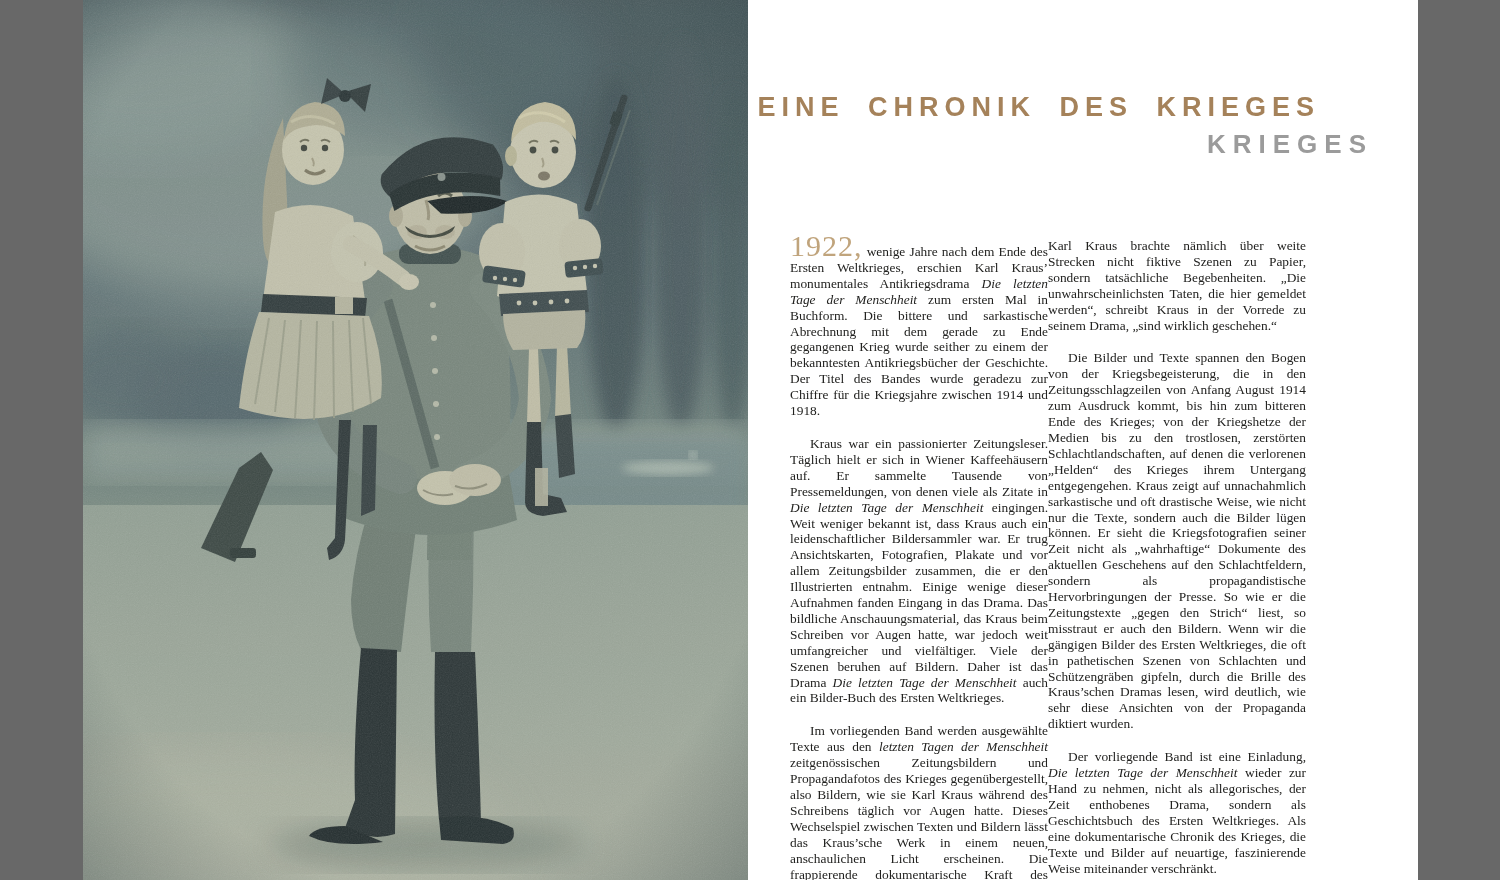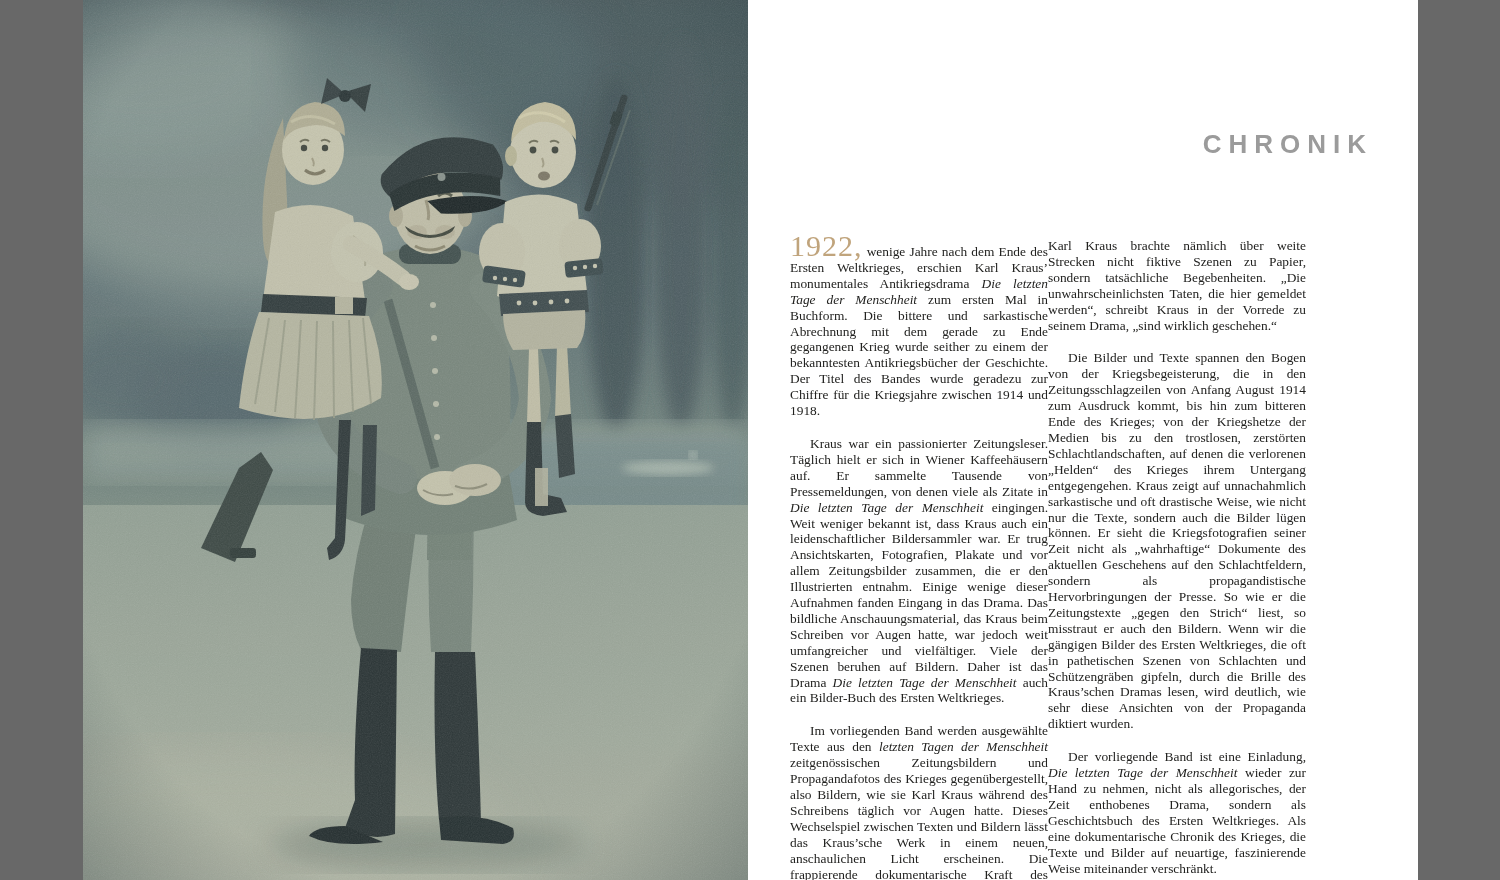--- a/index.html
+++ b/index.html
@@ -273,21 +273,22 @@
         <path d="M 340 490 q 14 8 30 4 M 372 486 q 16 6 32 -2" stroke="#8f8c78" stroke-width="2" fill="none"></path>
       </g>
 
       <rect x="0" y="0" width="665" height="880" fill="#8fa49e" opacity="0.07"></rect>
       <rect x="0" y="0" width="665" height="880" fill="url(#vg)"></rect>
       <rect x="0" y="0" width="665" height="880" filter="url(#grainF)" opacity="0.15"></rect>
     </svg>
   </div>
 
   <div class="text-page">
-    <div class="chapter-subtitle">CHRONIK</div>
+    <div class="chapter-title">EINE CHRONIK DES KRIEGES</div>
+    <div class="chapter-subtitle">KRIEGES</div>
 
     <div class="columns">
       <div class="col">
         <p><span class="dropcap">1922,</span><span><span> wenige Jahre nach dem Ende des Ersten Weltkrieges, erschien Karl Kraus’ monumentales Antikriegsdrama </span><em>Die letzten Tage der Menschheit</em><span> zum ersten Mal in Buchform. Die bittere und sarkastische Abrechnung mit dem gerade zu Ende gegangenen Krieg wurde seither zu einem der bekanntesten Antikriegsbücher der Geschichte. Der Titel des Bandes wurde geradezu zur Chiffre für die Kriegsjahre zwischen 1914 und 1918.</span></span></p>
         <p class="indent"><span><span>Kraus war ein passionierter Zeitungsleser. Täglich hielt er sich in Wiener Kaffeehäusern auf. Er sammelte Tausende von Pressemeldungen, von denen viele als Zitate in </span><em>Die letzten Tage der Menschheit</em><span> eingingen. Weit weniger bekannt ist, dass Kraus auch ein leidenschaftlicher Bildersammler war. Er trug Ansichtskarten, Fotografien, Plakate und vor allem Zeitungsbilder zusammen, die er den Illustrierten entnahm. Einige wenige dieser Aufnahmen fanden Eingang in das Drama. Das bildliche Anschauungsmaterial, das Kraus beim Schreiben vor Augen hatte, war jedoch weit umfangreicher und vielfältiger. Viele der Szenen beruhen auf Bildern. Daher ist das Drama </span><em>Die letzten Tage der Menschheit</em><span> auch ein Bilder-Buch des Ersten Weltkrieges.</span></span></p>
         <p class="indent"><span><span>Im vorliegenden Band werden ausgewählte Texte aus den </span><em>letzten Tagen der Menschheit</em><span> zeitgenössischen Zeitungsbildern und Propagandafotos des Krieges gegenübergestellt, also Bildern, wie sie Karl Kraus während des Schreibens täglich vor Augen hatte. Dieses Wechselspiel zwischen Texten und Bildern lässt das Kraus’sche Werk in einem neuen, anschaulichen Licht erscheinen. Die frappierende dokumentarische Kraft des Dramas tritt auf diese Weise besonders deutlich zutage.</span></span></p>
       </div>
       <div class="col">
         <p><span><span>Karl Kraus brachte nämlich über weite Strecken nicht fiktive Szenen zu Papier, sondern tatsächliche Begebenheiten. „Die unwahrscheinlichsten Taten, die hier gemeldet werden“, schreibt Kraus in der Vorrede zu seinem Drama, „sind wirklich geschehen.“</span></span></p>
         <p class="indent"><span><span>Die Bilder und Texte spannen den Bogen von der Kriegsbegeisterung, die in den Zeitungsschlagzeilen von Anfang August 1914 zum Ausdruck kommt, bis hin zum bitteren Ende des Krieges; von der Kriegshetze der Medien bis zu den trostlosen, zerstörten Schlachtlandschaften, auf denen die verlorenen „Helden“ des Krieges ihrem Untergang entgegengehen. Kraus zeigt auf unnachahmlich sarkastische und oft drastische Weise, wie nicht nur die Texte, sondern auch die Bilder lügen können. Er sieht die Kriegsfotografien seiner Zeit nicht als „wahrhaftige“ Dokumente des aktuellen Geschehens auf den Schlachtfeldern, sondern als propagandistische Hervorbringungen der Presse. So wie er die Zeitungstexte „gegen den Strich“ liest, so misstraut er auch den Bildern. Wenn wir die gängigen Bilder des Ersten Weltkrieges, die oft in pathetischen Szenen von Schlachten und Schützengräben gipfeln, durch die Brille des Kraus’schen Dramas lesen, wird deutlich, wie sehr diese Ansichten von der Propaganda diktiert wurden.</span></span></p>

